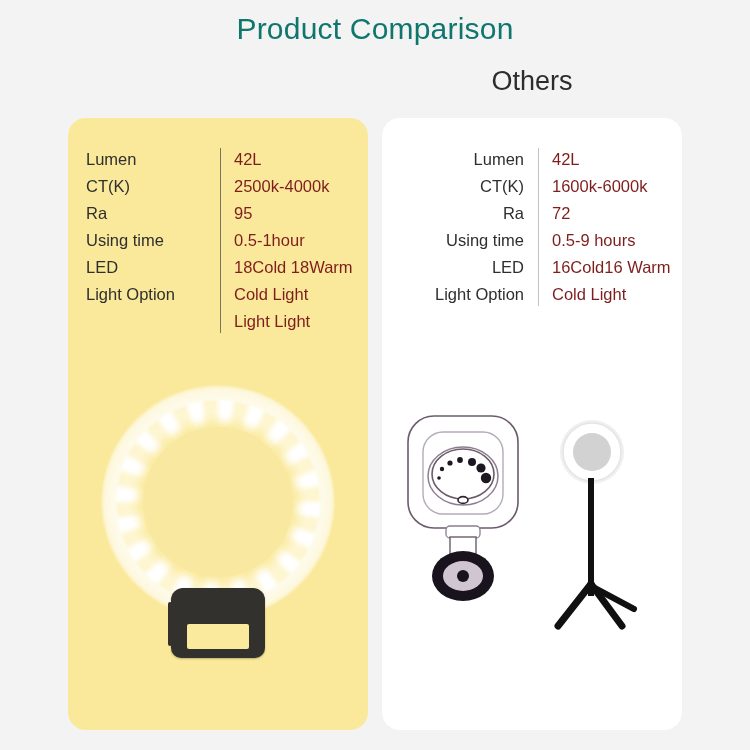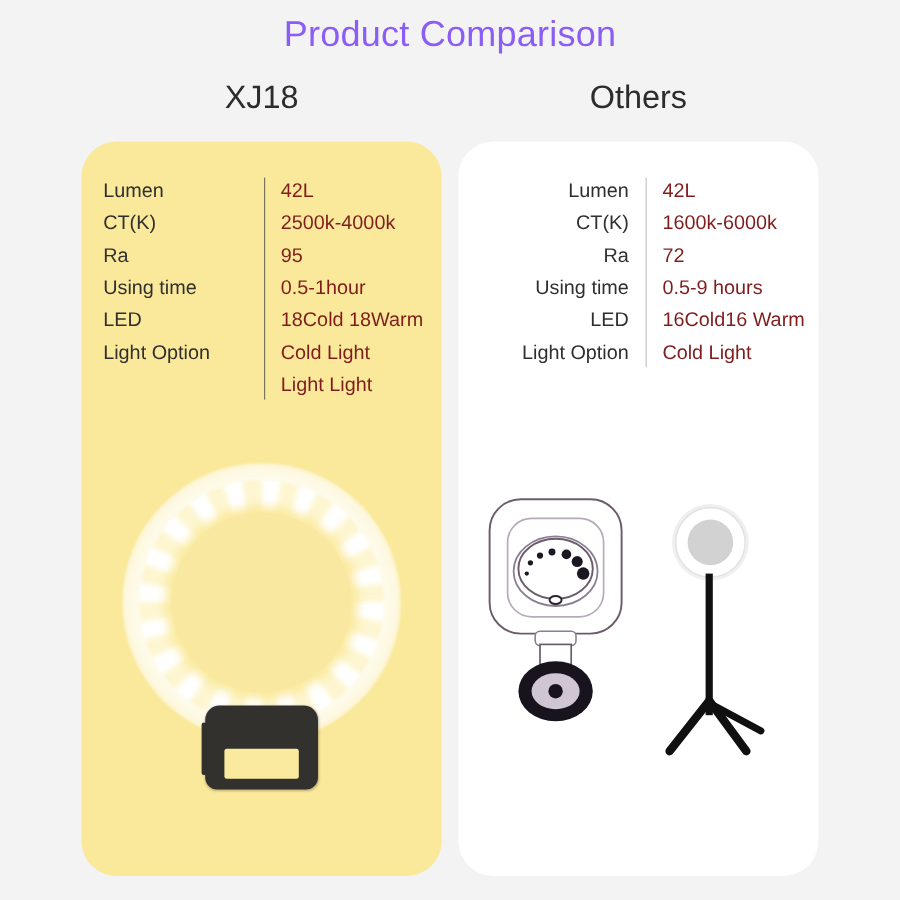--- a/index.html
+++ b/index.html
@@ -10,39 +10,39 @@
     overflow:hidden;
     position:relative;
   }
   .page{position:relative;width:750px;height:750px;}
 
   
   .title{
     position:absolute;top:12px;left:0;width:750px;
     text-align:center;
     font-size:30px;
-    color:#8b5cf6;
+    color:#0f766e;
     letter-spacing:0.2px;
     font-weight:400;
   }
 
   
   .col-head{
     position:absolute;top:66px;
     font-size:27px;color:#2c2c2c;font-weight:400;
     text-align:center;
   }
   .col-head.left{left:68px;width:300px;}
   .col-head.right{left:382px;width:300px;}
 
   
   .panel{
     position:absolute;top:118px;
     width:300px;height:612px;
-    border-radius:29px;
+    border-radius:18px;
   }
   .panel.left{left:68px;background:#fae99a;}
   .panel.right{left:382px;background:#ffffff;}
 
   
   .spec{
     position:absolute;top:28px;
     display:flex;
   }
   .spec.left{left:18px;}
@@ -139,21 +139,20 @@
   .tripod{position:absolute;left:160px;top:8px;width:130px;height:215px;}
   svg{display:block;overflow:visible;}
 </style>
 </head>
 <body>
 
 <div class="page">
 
   <div class="title">Product Comparison</div>
 
-  <div class="col-head left">XJ18</div>
 
   <div class="panel left">
 
     <div class="spec left">
       <div class="spec-labels">
         <div class="spec-row">Lumen</div>
         <div class="spec-row">CT(K)</div>
         <div class="spec-row">Ra</div>
         <div class="spec-row">Using time</div>
         <div class="spec-row">LED</div>

